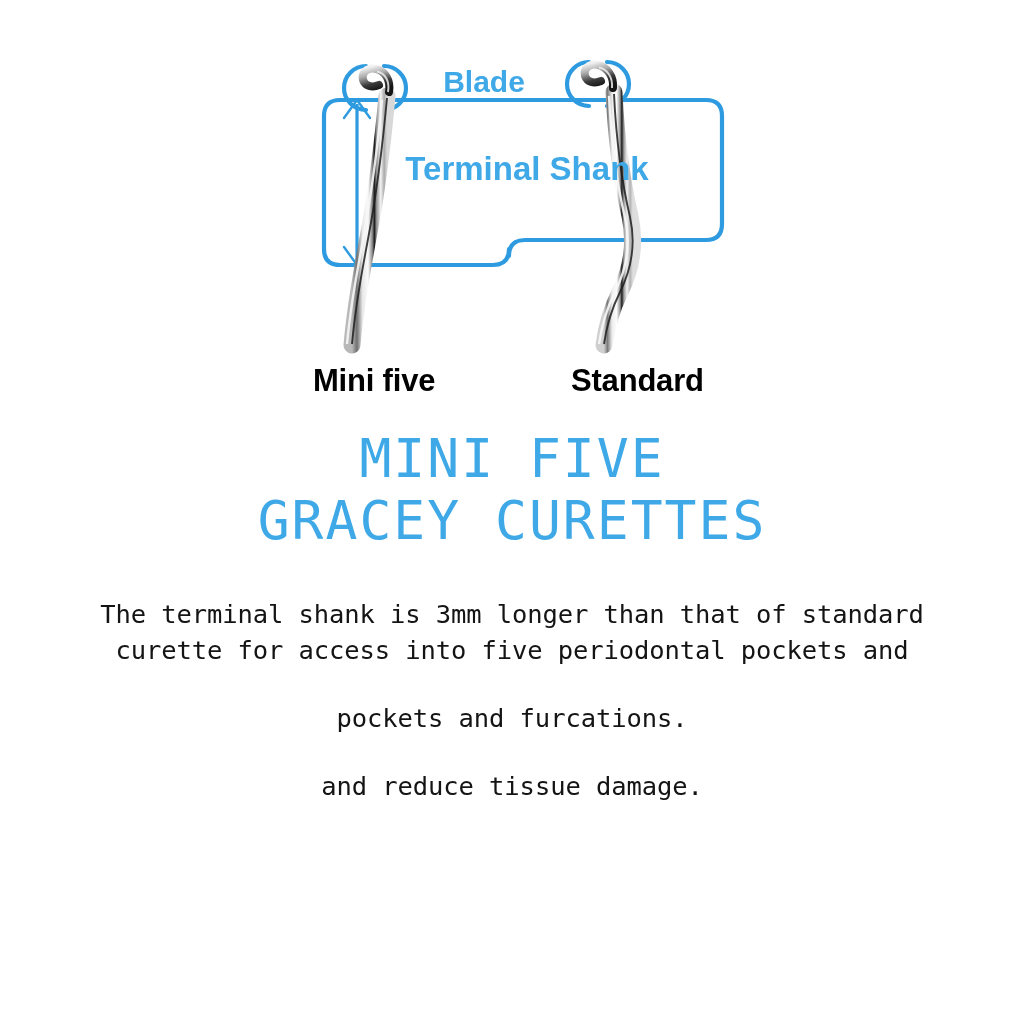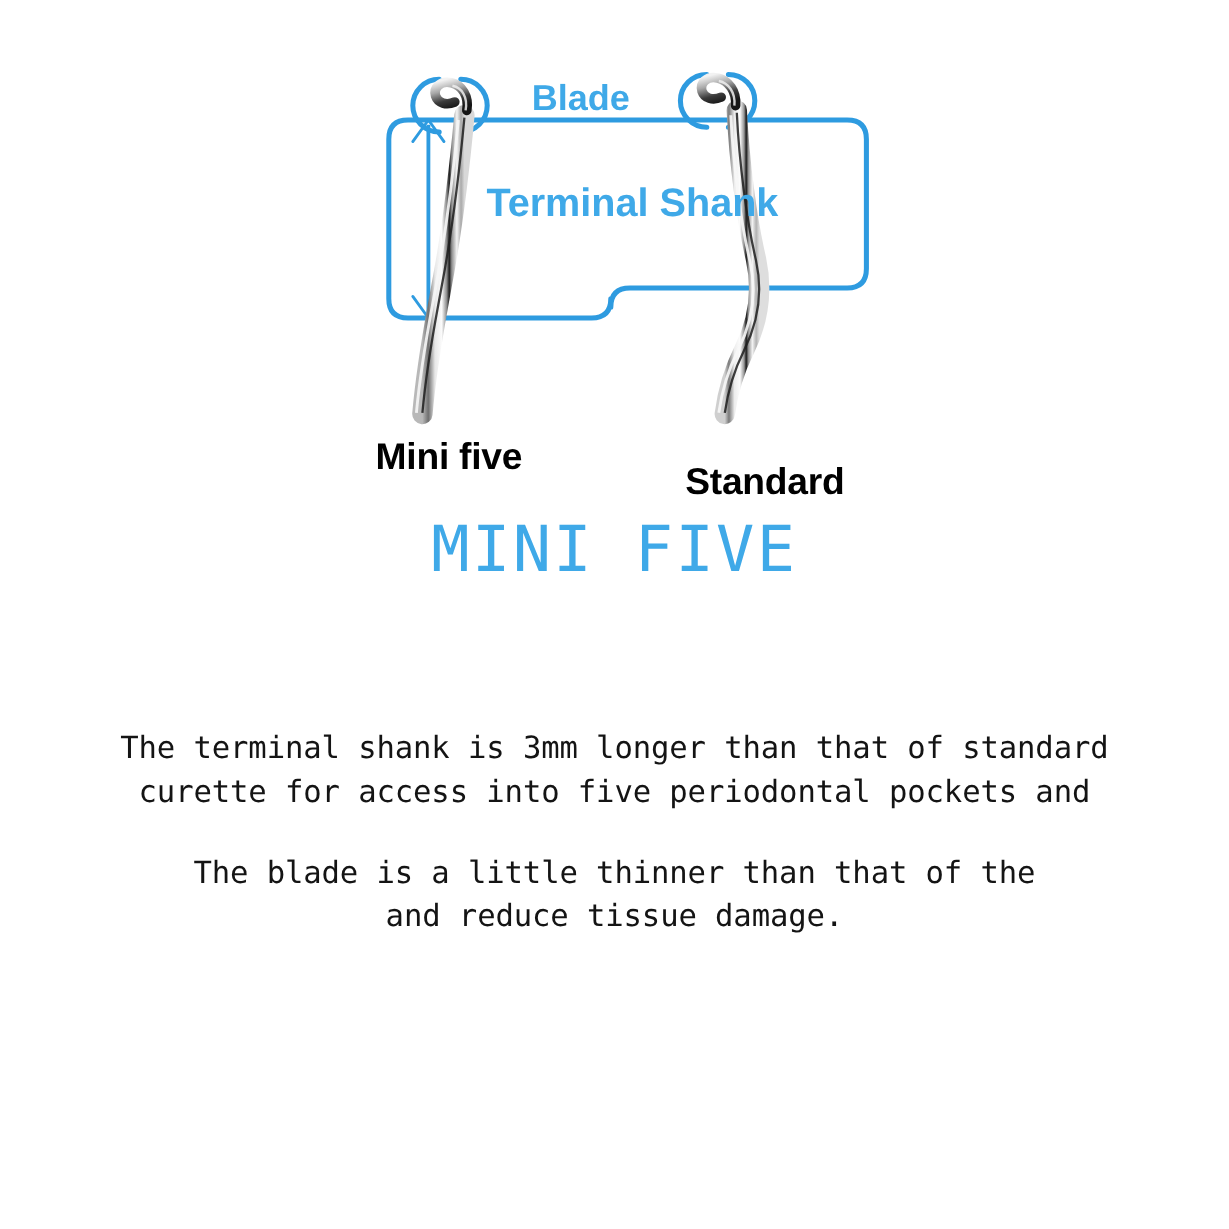--- a/index.html
+++ b/index.html
@@ -41,21 +41,21 @@
   .diagram-caption {
     position: absolute;
     font-family: "Liberation Sans", sans-serif;
     font-weight: bold;
     font-size: 31px;
     color: #000000;
     white-space: nowrap;
     letter-spacing: -0.2px;
   }
   #caption-mini-five { left: 313px; top: 363px; }
-  #caption-standard  { left: 571px; top: 384px; }
+  #caption-standard  { left: 571px; top: 363px; }
 
   
   #title-block {
     position: absolute;
     left: 0;
     top: 428px;
     width: 1024px;
     text-align: center;
   }
   .title-line {
@@ -74,21 +74,21 @@
     top: 596px;
     width: 1024px;
     text-align: center;
   }
   .paragraph {
     font-family: "DejaVu Sans Mono", monospace;
     font-size: 25.5px;
     line-height: 36px;
     color: #141414;
     letter-spacing: -0.1px;
-    margin: 10px;
+    margin: 0;
   }
   .paragraph + .paragraph {
     margin-top: 32px;
   }
   .para-line { display: block; white-space: nowrap; }
 </style>
 </head>
 <body>
 
 <div id="infographic">
@@ -212,32 +212,33 @@
       <text x="527" y="180" text-anchor="middle" font-family="Liberation Sans, sans-serif" font-size="33" font-weight="bold" fill="#3FA9E8">Terminal Shank</text>
     </svg>
 
     <div class="diagram-caption" id="caption-mini-five">Mini five</div>
 
     <div class="diagram-caption" id="caption-standard">Standard</div>
   </div>
 
   <div id="title-block">
     <div class="title-line">MINI FIVE</div>
+    <div class="title-line">GRACEY CURETTES</div>
   </div>
 
   <div id="body-copy">
 
     <p class="paragraph">
       <span class="para-line">The terminal shank is 3mm longer than that of standard</span>
       <span class="para-line">curette for access into five periodontal pockets and</span>
     </p>
 
     <p class="paragraph">
+      <span class="para-line">pockets and furcations.</span>
     </p>
 
     <p class="paragraph">
-      <span class="para-line">The blade is a little thinner than that of the</span>
       <span class="para-line">and reduce tissue damage.</span>
     </p>
 
   </div>
 
 </div>
 
 </body></html>

